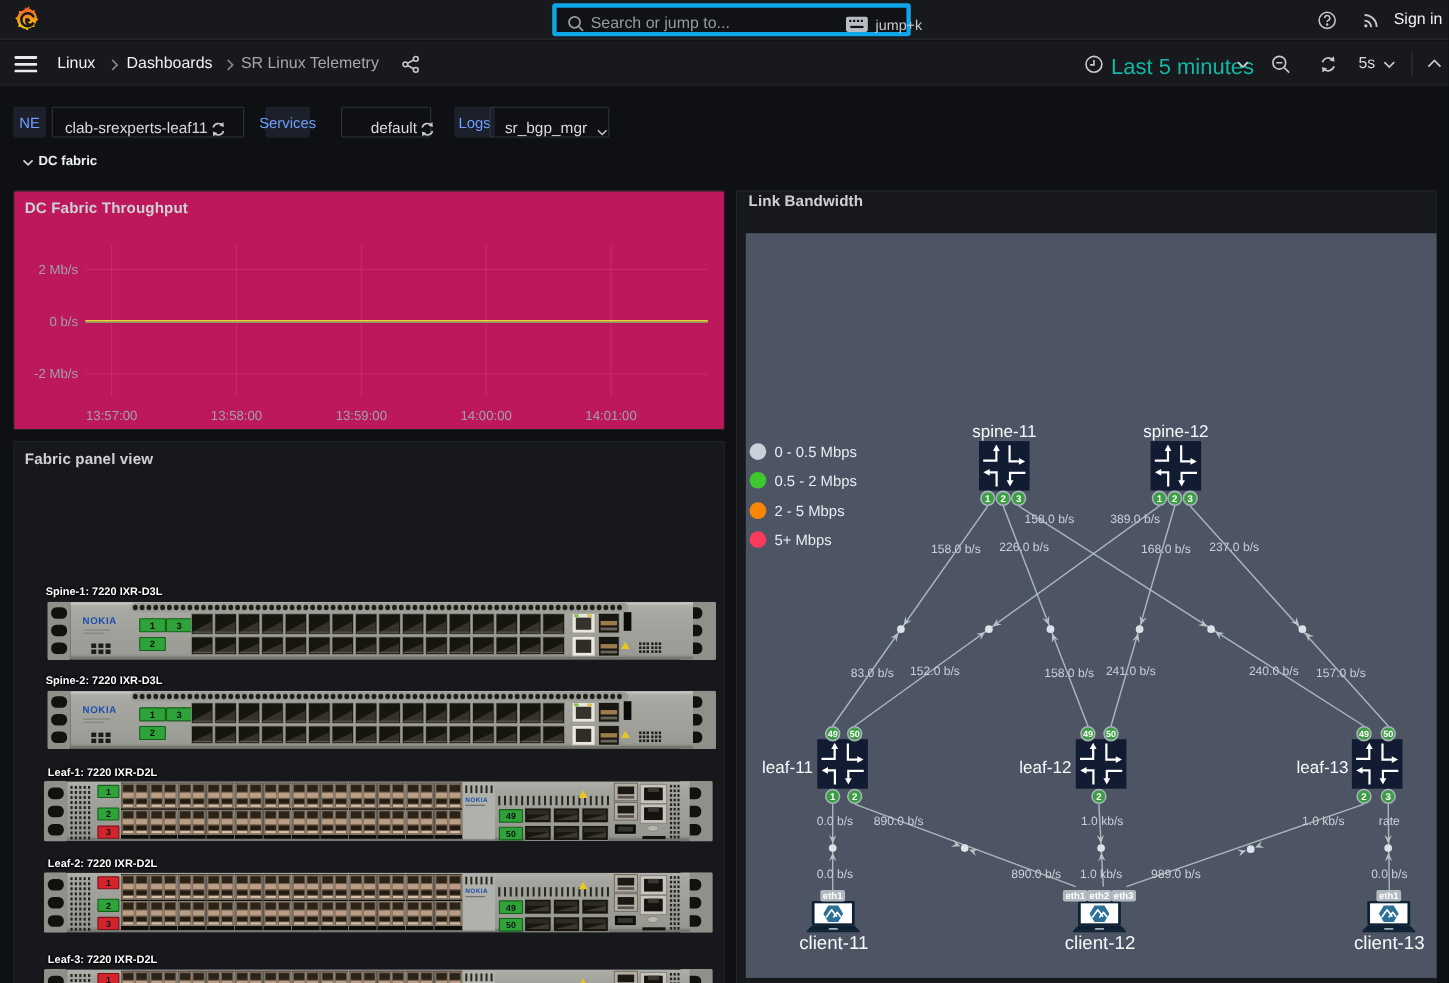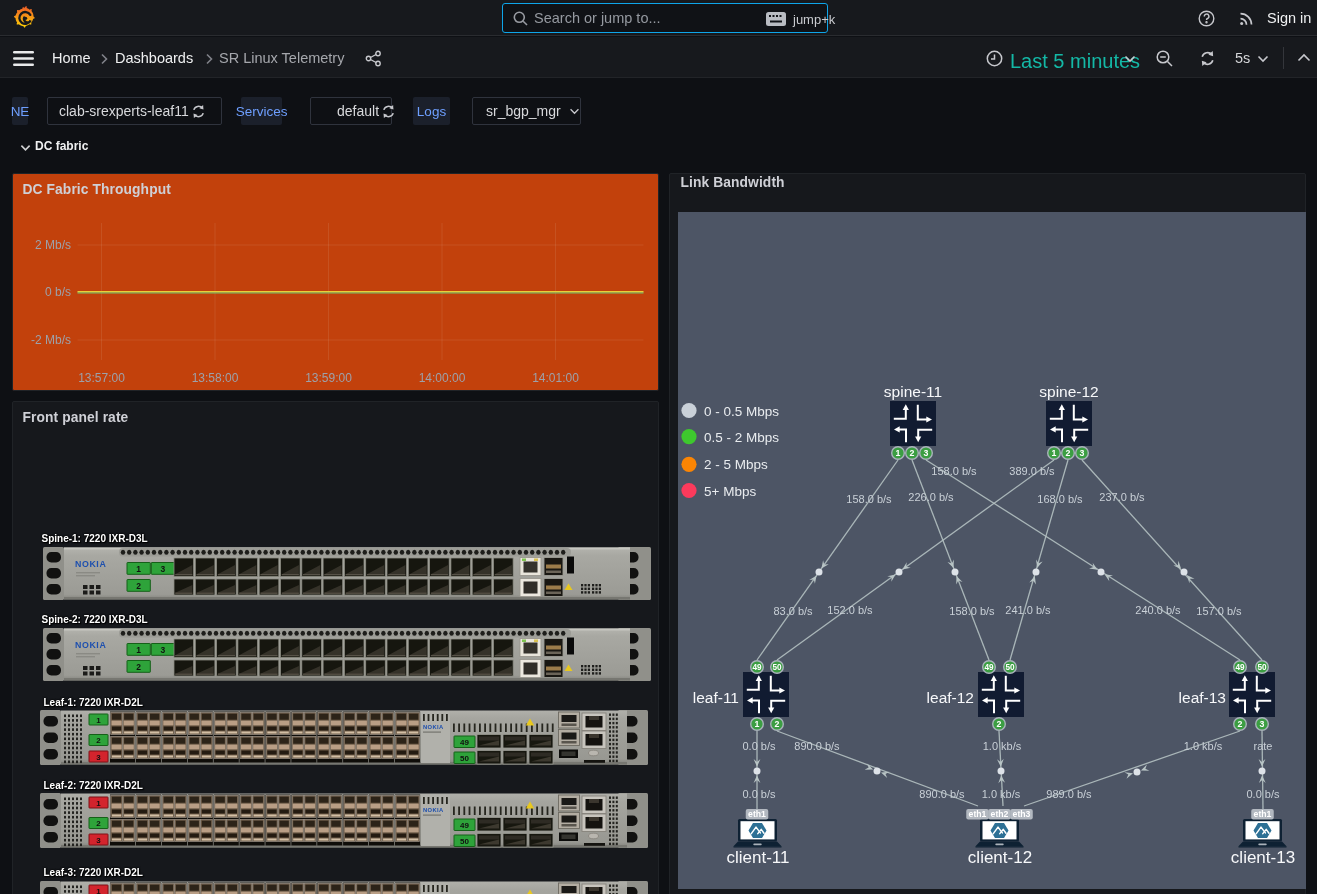--- a/index.html
+++ b/index.html
@@ -1,21 +1,21 @@
 <!DOCTYPE html>
 <html><head><meta charset="utf-8"><style>
 * { margin:0; padding:0; box-sizing:border-box; }
 html,body { width:1317px; height:894px; overflow:hidden; background:#0e1014;
   font-family:"Liberation Sans",sans-serif; }
 .abs { position:absolute; }
 .bar { position:absolute; left:0; width:1317px; background:#17191d; }
 .chip { position:absolute; height:28px; background:#1b202b; color:#6e9fff; font-size:13.5px;
   font-weight:500; display:flex; align-items:center; justify-content:center; border-radius:2px; }
 .vbox { position:absolute; height:28px; border:1px solid #2f333d; border-radius:2px; color:#d8d9dc;
-  font-size:14px; display:flex; align-items:center; }
+  font-size:14px; display:flex; align-items:flex-end; }
 .ptitle { color:#cfd0d6; font-size:13.8px; font-weight:700; letter-spacing:0.1px; }
 .swlabel { position:absolute; color:#fff; font-size:10px; font-weight:bold;
   text-shadow:0 0 2px #000,0 0 2px #000,1px 1px 1px #000; }
 svg text { font-family:"Liberation Sans",sans-serif; }
 </style></head>
 <body>
 <svg width="0" height="0" style="position:absolute">
     <defs>
       <g id="router">
 <rect width="46" height="45" fill="#111b31"></rect>
@@ -52,21 +52,21 @@
 <defs>
         <linearGradient id="glg" x1="0" y1="1" x2="0" y2="0">
 <stop offset="0" stop-color="#fcd303"></stop>
           <stop offset="1" stop-color="#f05a28"></stop>
         </linearGradient>
       </defs>
 <path fill="url(#glg)" d="M11,3.2 C12,1.4 13.4,0.9 13.4,0.9 C13.9,1.9 13.7,3 13.7,3 C14.9,3.3 16,3.9 16.9,4.7 C17.5,4.2 18.6,4.1 18.6,4.1 C18.9,5.2 18.5,6.1 18.5,6.1 C19.8,7.6 20.5,9.5 20.5,11.4 C21.4,11.9 21.8,12.9 21.8,12.9 C21,13.7 20.2,13.8 20.2,13.8 C19.9,15.3 19.2,16.6 18.2,17.7 C18.5,18.6 18.2,19.6 18.2,19.6 C17.2,19.7 16.5,19.3 16.5,19.3 C15.4,20.1 14.1,20.7 12.7,20.9 C12.5,21.9 11.7,22.7 11.7,22.7 C10.8,22.1 10.5,21.2 10.5,21.2 C8.7,21.1 7.1,20.4 5.8,19.3 C4.8,19.8 3.7,19.5 3.7,19.5 C3.6,18.3 4.1,17.5 4.1,17.5 C3.2,16.2 2.6,14.7 2.5,13 C1.4,12.5 0.9,11.4 0.9,11.4 C1.6,10.5 2.6,10.4 2.6,10.4 C2.9,9.2 3.5,8.1 4.3,7.2 C3.8,6.1 4.2,4.9 4.2,4.9 C5.4,4.8 6.2,5.3 6.2,5.3 C7.1,4.6 8.2,4.1 9.3,3.8 C9.4,2.6 10.2,1.7 10.2,1.7 C10.9,2.3 11,3.2 11,3.2 Z"></path>
 <path d="M17.3,9.9 A5.9,5.9 0 1 0 17.6,15.4 A3.4,3.4 0 1 1 11.2,12.5" fill="none" stroke="#17191d" stroke-width="2.3" stroke-linecap="round"></path>
 <circle cx="12.6" cy="13.3" r="1.6" fill="#17191d"></circle>
 </svg></div>
-<div class="abs" style="left:502px;top:3px;width:326px;height:30px;background:#101216;border:1px solid #0ea5e9;border-radius:3px">
+<div class="abs" style="left:502px;top:3px;width:326px;height:30px;background:#101216;border:4px solid #0ea5e9;border-radius:3px">
   <svg class="abs" style="left:9px;top:6px" width="17" height="17" viewBox="0 0 17 17" fill="none" stroke="#989ba2" stroke-width="1.6">
       <circle cx="7.3" cy="7.3" r="5"></circle>
       <line x1="11.2" y1="11.2" x2="15" y2="15"></line>
     </svg>
   <div class="abs" style="left:31px;top:6px;font-size:14.5px;color:#9599a0">Search or jump to...</div>
   <svg class="abs" style="left:263px;top:8px" width="20" height="14" viewBox="0 0 20 14">
       <rect x="0" y="0" width="20" height="14" rx="2.5" fill="#b9bcc2"></rect>
       <g fill="#101216">
         <rect x="3" y="3" width="2" height="2"></rect>
         <rect x="6.5" y="3" width="2" height="2"></rect>
@@ -90,21 +90,21 @@
 <div class="abs" style="left:1267px;top:10px;font-size:14.5px;font-weight:500;color:#eff0f1">Sign in</div>
 
 <div class="bar" style="top:37px;height:41px;border-bottom:1px solid #222428"></div>
 <svg class="abs" style="left:13px;top:51px" width="21" height="15" viewBox="0 0 21 15">
     <g fill="#e9eaeb">
       <rect y="0" width="21" height="2.6" rx="1.3"></rect>
       <rect y="6.2" width="21" height="2.6" rx="1.3"></rect>
       <rect y="12.4" width="21" height="2.6" rx="1.3"></rect>
     </g>
   </svg>
-<div class="abs" style="left:52px;top:50px;font-size:14.5px;font-weight:500;color:#eff0f1">Home</div>
+<div class="abs" style="left:52px;top:50px;font-size:14.5px;font-weight:500;color:#eff0f1">Linux</div>
 <svg class="abs" style="left:99px;top:53px" width="10" height="12" viewBox="0 0 10 12" fill="none" stroke="#808289" stroke-width="1.6">
     <path d="M3,1.5 L7.5,6 L3,10.5"></path>
   </svg>
 <div class="abs" style="left:115px;top:50px;font-size:14.5px;font-weight:500;color:#eff0f1">Dashboards</div>
 <svg class="abs" style="left:204px;top:53px" width="10" height="12" viewBox="0 0 10 12" fill="none" stroke="#808289" stroke-width="1.6">
     <path d="M3,1.5 L7.5,6 L3,10.5"></path>
   </svg>
 <div class="abs" style="left:219px;top:50px;font-size:14.5px;color:#a5a7ac">SR Linux Telemetry</div>
 <svg class="abs" style="left:365px;top:50px" width="17" height="17" viewBox="0 0 17 17" fill="none" stroke="#c7c8cd" stroke-width="1.4">
     <circle cx="3.5" cy="8.5" r="2.2"></circle>
@@ -135,50 +135,50 @@
   </svg>
 <div class="abs" style="left:1235px;top:50px;font-size:14.5px;font-weight:500;color:#d5d6d9">5s</div>
 <svg class="abs" style="left:1257px;top:55px" width="12" height="8" viewBox="0 0 12 8" fill="none" stroke="#c7c8cd" stroke-width="1.6">
     <path d="M1.5,1.5 L6,6 L10.5,1.5"></path>
   </svg>
 <div class="abs" style="left:1283px;top:47px;width:1px;height:22px;background:#34363b"></div>
 <svg class="abs" style="left:1297px;top:53px" width="14" height="9" viewBox="0 0 14 9" fill="none" stroke="#c7c8cd" stroke-width="1.6">
     <path d="M1.5,7.5 L7,2 L12.5,7.5"></path>
   </svg>
 
-<div class="chip" style="left:12px;top:97px;width:16px">NE</div>
+<div class="chip" style="left:12px;top:97px;width:30px">NE</div>
 <div class="vbox" style="left:47px;top:97px;width:175px;padding-left:11px">clab-srexperts-leaf11<span style="margin-left:2px;display:inline-flex;position:relative;top:0.5px">
       <svg width="15" height="15" viewBox="0 0 16 16" fill="none" stroke="#c7c8cd" stroke-width="1.6">
 <path d="M3,6.3 a5.3,5.3 0 0 1 9.2,-1.9"></path>
 <polygon points="12.9,1 13.3,5.8 8.9,4.4" fill="#c7c8cd" stroke="none"></polygon>
 <path d="M13,9.7 a5.3,5.3 0 0 1 -9.2,1.9"></path>
 <polygon points="3.1,15 2.7,10.2 7.1,11.6" fill="#c7c8cd" stroke="none"></polygon>
 </svg>
     </span></div>
 <div class="chip" style="left:241px;top:97px;width:41px">Services</div>
 <div class="vbox" style="left:310px;top:97px;width:82px;padding-left:26px">default<span style="margin-left:2px;display:inline-flex;position:relative;top:0.5px">
       <svg width="15" height="15" viewBox="0 0 16 16" fill="none" stroke="#c7c8cd" stroke-width="1.6">
 <path d="M3,6.3 a5.3,5.3 0 0 1 9.2,-1.9"></path>
 <polygon points="12.9,1 13.3,5.8 8.9,4.4" fill="#c7c8cd" stroke="none"></polygon>
 <path d="M13,9.7 a5.3,5.3 0 0 1 -9.2,1.9"></path>
 <polygon points="3.1,15 2.7,10.2 7.1,11.6" fill="#c7c8cd" stroke="none"></polygon>
 </svg>
     </span></div>
 <div class="chip" style="left:413px;top:97px;width:37px">Logs</div>
-<div class="vbox" style="left:472px;top:97px;width:109px;padding-left:13px">sr_bgp_mgr
+<div class="vbox" style="left:445px;top:97px;width:109px;padding-left:13px">sr_bgp_mgr
   <svg style="margin-left:8px" width="11" height="7" viewBox="0 0 12 8" fill="none" stroke="#c7c8cd" stroke-width="1.5">
       <path d="M1.5,1.5 L6,6 L10.5,1.5"></path>
     </svg></div>
 
 <svg class="abs" style="left:20px;top:144px" width="11" height="8" viewBox="0 0 12 8" fill="none" stroke="#d0d1d3" stroke-width="1.8">
     <path d="M1.5,1.5 L6,6 L10.5,1.5"></path>
   </svg>
 <div class="abs" style="left:35px;top:139px;font-size:12px;font-weight:bold;color:#eff0f1">DC fabric</div>
 
-<div class="abs" style="left:11.5px;top:173px;width:647px;height:218px;background:#c2410c;border:1px solid #202327;border-radius:2px">
+<div class="abs" style="left:11.5px;top:173px;width:647px;height:218px;background:#be185d;border:1px solid #202327;border-radius:2px">
 <div class="ptitle abs" style="left:10px;top:8px">DC Fabric Throughput</div>
 <svg width="647" height="218" viewBox="0 0 647 218" style="position:absolute;left:0;top:0">
       <line x1="88.5" y1="49" x2="88.5" y2="186" stroke="rgba(240,250,255,0.09)" stroke-width="1"></line>
       <line x1="202" y1="49" x2="202" y2="186" stroke="rgba(240,250,255,0.09)" stroke-width="1"></line>
       <line x1="315.5" y1="49" x2="315.5" y2="186" stroke="rgba(240,250,255,0.09)" stroke-width="1"></line>
       <line x1="429" y1="49" x2="429" y2="186" stroke="rgba(240,250,255,0.09)" stroke-width="1"></line>
       <line x1="542.5" y1="49" x2="542.5" y2="186" stroke="rgba(240,250,255,0.09)" stroke-width="1"></line>
       <line x1="64.5" y1="71" x2="630.5" y2="71" stroke="rgba(240,250,255,0.09)" stroke-width="1"></line>
       <line x1="64.5" y1="118" x2="630.5" y2="118" stroke="rgba(240,250,255,0.09)" stroke-width="1"></line>
       <line x1="64.5" y1="166" x2="630.5" y2="166" stroke="rgba(240,250,255,0.09)" stroke-width="1"></line>
@@ -189,21 +189,21 @@
       <text x="202" y="208" text-anchor="middle" font-size="12" fill="#9da1aa">13:58:00</text>
       <text x="315.5" y="208" text-anchor="middle" font-size="12" fill="#9da1aa">13:59:00</text>
       <text x="429" y="208" text-anchor="middle" font-size="12" fill="#9da1aa">14:00:00</text>
       <text x="542.5" y="208" text-anchor="middle" font-size="12" fill="#9da1aa">14:01:00</text>
       <line x1="64.5" y1="118.9" x2="630.5" y2="118.9" stroke="#73bf69" stroke-width="1.1"></line>
       <line x1="64.5" y1="117.6" x2="630.5" y2="117.6" stroke="#eace3a" stroke-width="1.3"></line>
     </svg>
 </div>
 
 <div class="abs" style="left:11.5px;top:400.5px;width:647px;height:500px;background:#16181c;border:1px solid #202327;border-radius:2px">
-<div class="ptitle abs" style="left:10px;top:8px">Front panel rate</div>
+<div class="ptitle abs" style="left:10px;top:8px">Fabric panel view</div>
 <div class="swlabel" style="left:29px;top:131px">Spine-1: 7220 IXR-D3L</div>
 <div class="abs" style="left:30px;top:145px"><svg width="608" height="53" viewBox="0 0 608 53">
         <defs>
           <linearGradient id="chg" x1="0" y1="0" x2="0" y2="1">
             <stop offset="0" stop-color="#b4b4ae"></stop>
             <stop offset="0.15" stop-color="#a8a8a2"></stop>
             <stop offset="0.9" stop-color="#9b9b95"></stop>
             <stop offset="1" stop-color="#83837d"></stop>
           </linearGradient>
         </defs>

